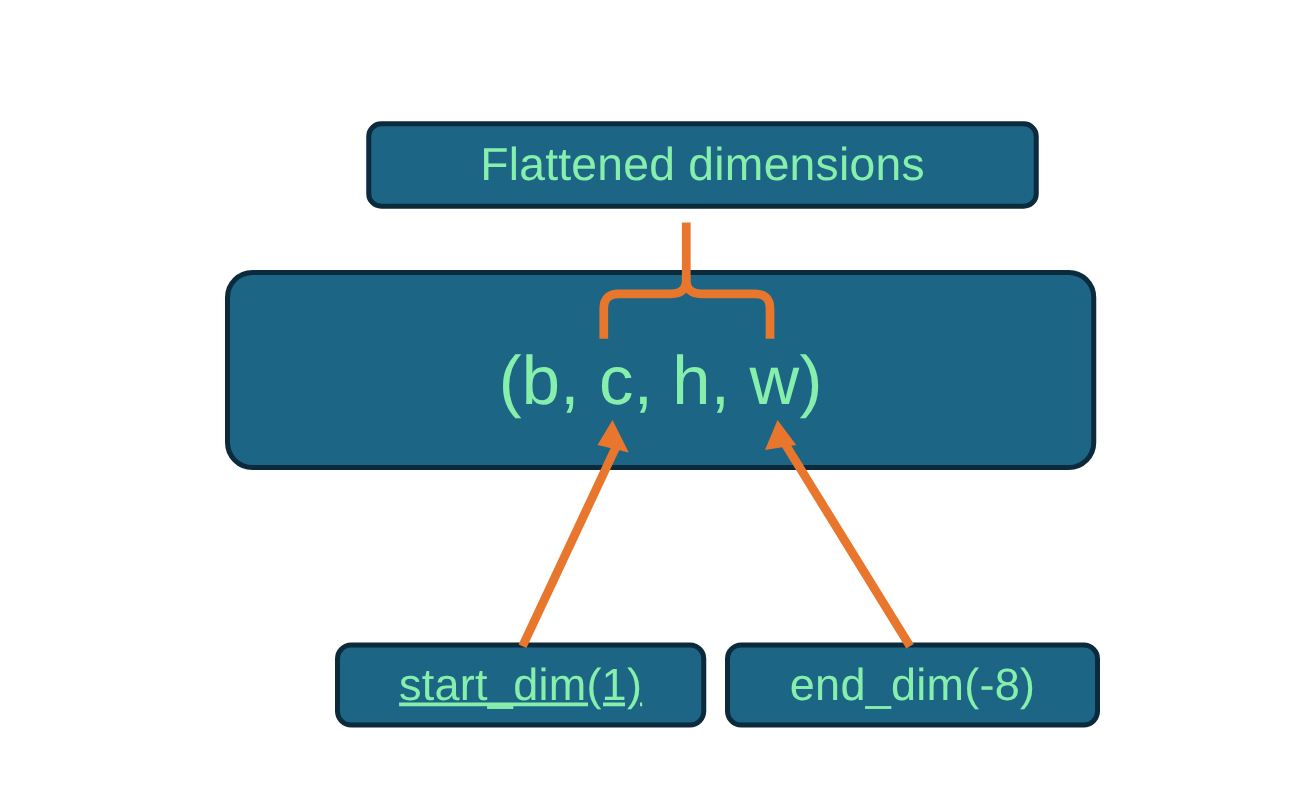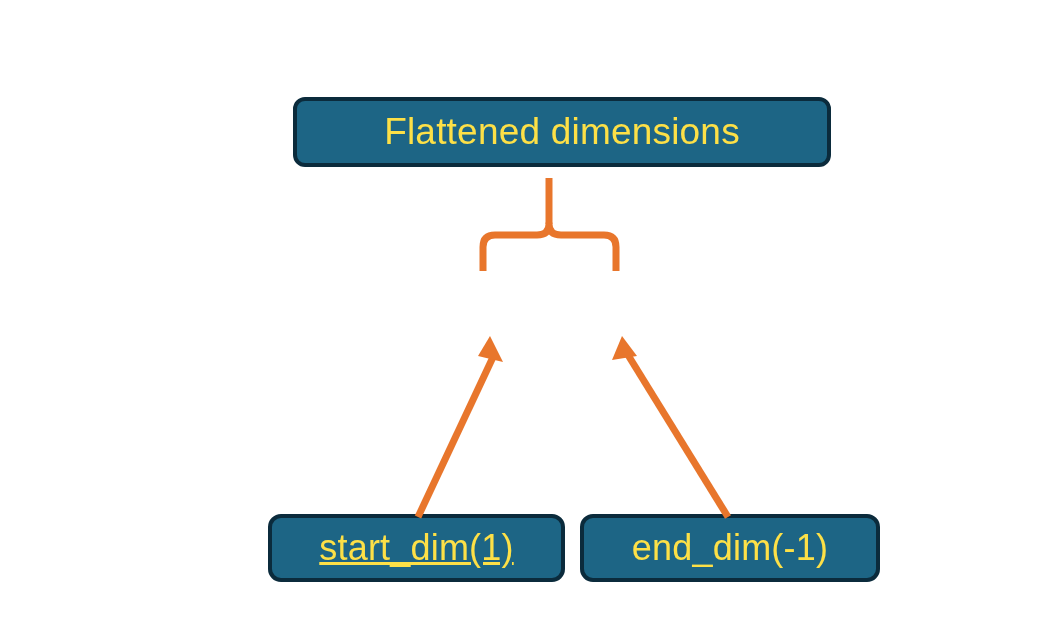--- a/index.html
+++ b/index.html
@@ -17,21 +17,21 @@
   }
   .node {
     position: absolute;
     box-sizing: border-box;
     background: #1d6585;
     border: 4px solid #0b2b3c;
     border-radius: 14px;
     display: flex;
     align-items: center;
     justify-content: center;
-    color: #fde047;
+    color: #86efac;
     font-weight: 400;
     letter-spacing: 0.2px;
     white-space: nowrap;
     z-index: 2;
   }
   #node-flattened {
     left: 293px;
     top: 97px;
     width: 538px;
     height: 70px;
@@ -90,27 +90,30 @@
 </style>
 </head>
 <body>
 
 <div id="canvas">
 
   <div class="node" id="node-flattened">
     <span>Flattened dimensions</span>
   </div>
 
+  <div class="node" id="node-shape">
+    <span class="shape-text">(b, c, h, w)</span>
+  </div>
 
   <div class="node" id="node-start">
     <span>start_dim(1)</span>
   </div>
 
   <div class="node" id="node-end">
-    <span>end_dim(-1)</span>
+    <span>end_dim(-8)</span>
   </div>
 
   <svg id="overlay-svg" viewBox="0 0 1038 632">
     <g fill="none" stroke="#e8762c" stroke-width="7" stroke-linecap="butt" stroke-linejoin="miter">
       <line x1="418" y1="517" x2="494" y2="355"></line>
       <line x1="728" y1="517" x2="628" y2="355"></line>
     </g>
     <polygon points="490,336 503,362 478,356" fill="#e8762c"></polygon>
     <polygon points="622,336 637,356 612,360" fill="#e8762c"></polygon>
   </svg>

